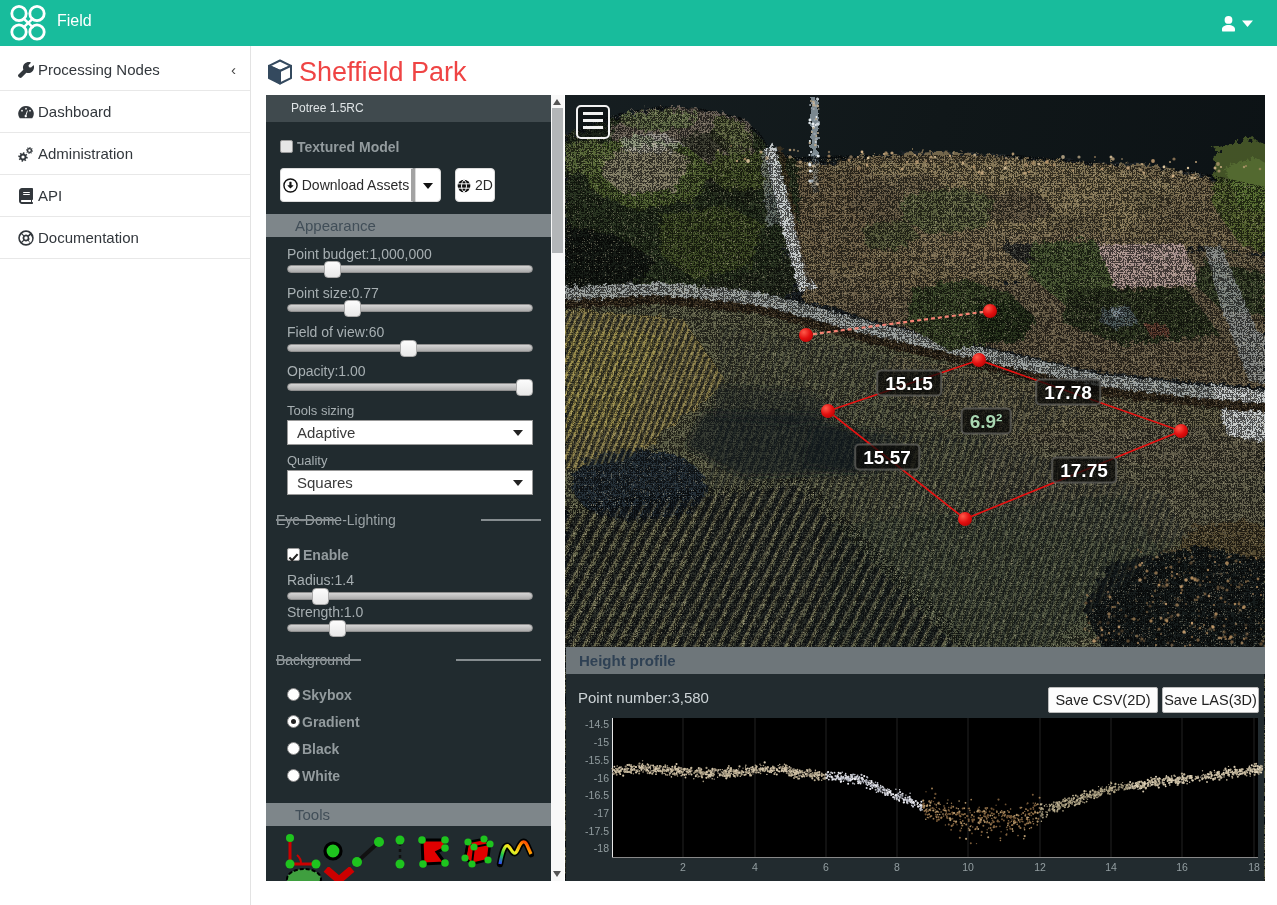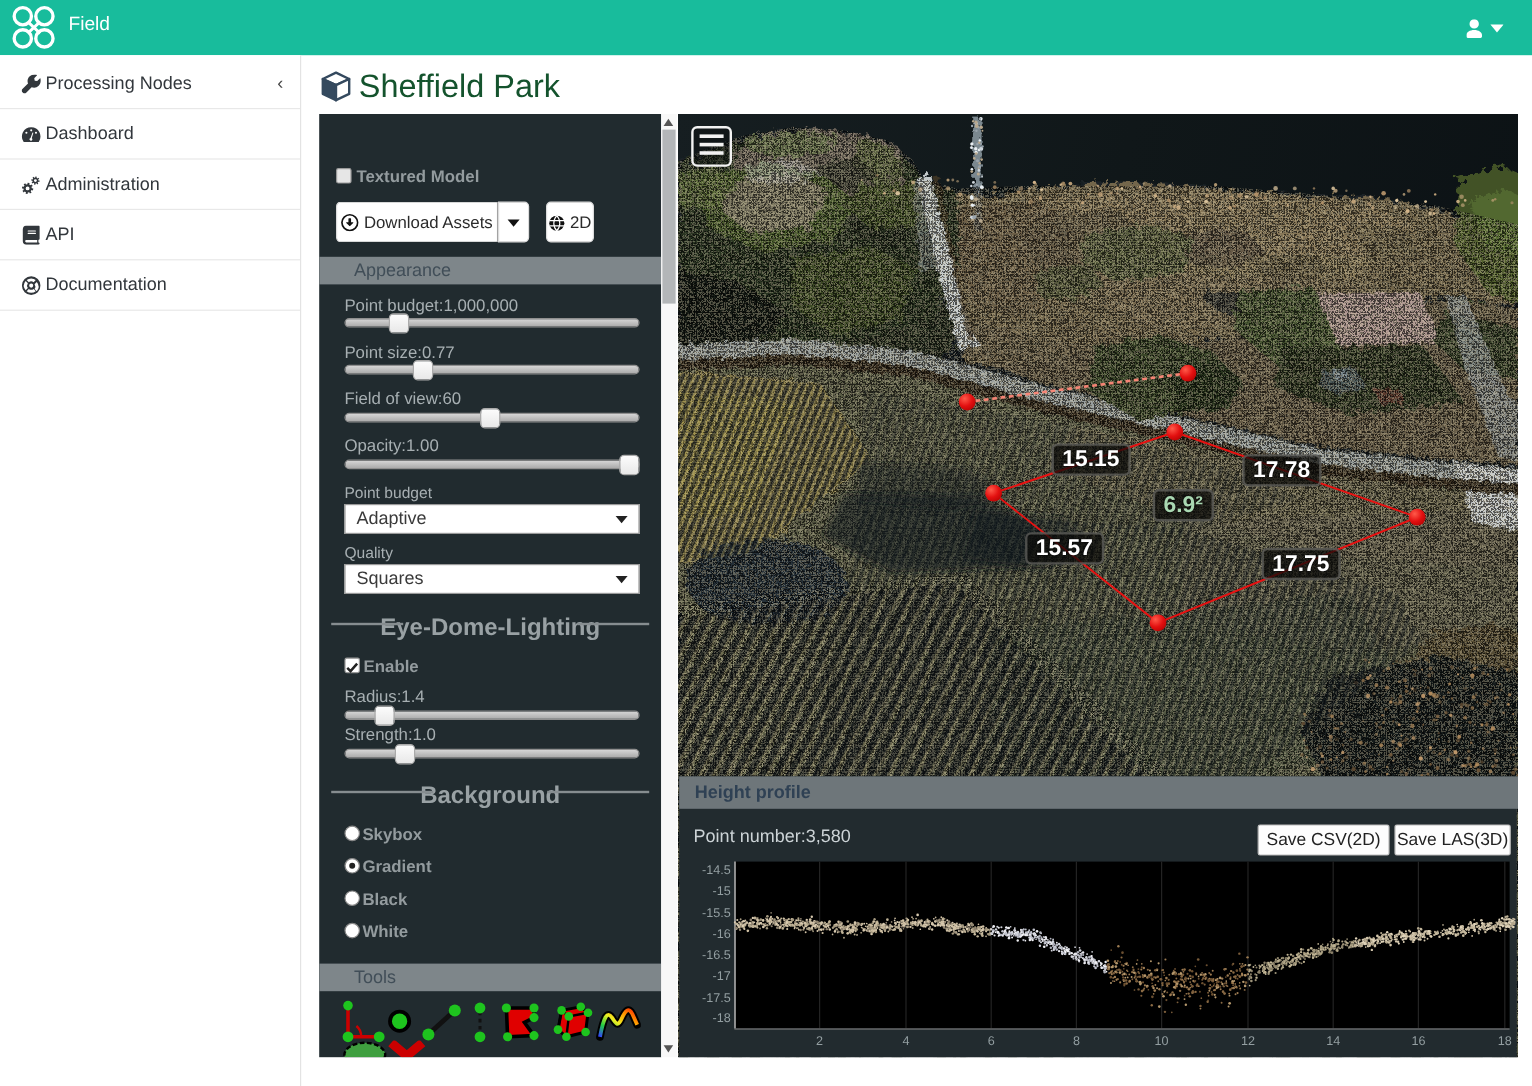--- a/index.html
+++ b/index.html
@@ -3,33 +3,33 @@
 *{margin:0;padding:0;box-sizing:border-box}
 html,body{width:1277px;height:905px;background:#fff;font-family:"Liberation Sans",sans-serif;overflow:hidden;position:relative}
 .abs{position:absolute}
 .nav{position:absolute;left:0;top:0;width:1277px;height:46px;background:#18bc9c}
 .brand{position:absolute;left:57px;top:12px;color:#fff;font-size:16px}
 .usr{position:absolute;right:24px;top:13px;color:#fff}
 .leftbar{position:absolute;left:0;top:46px;width:251px;height:859px;background:#fff;border-right:1px solid #e3e3e3;padding-top:3px}
 .mitem{position:relative;height:42px;line-height:41px;border-bottom:1px solid #e8e8e8;color:#32373c;font-size:15px;padding-left:38px}
 .mitem .mi{position:absolute;left:18px;top:13px;width:16px;height:16px}
 .chev{position:absolute;right:14px;top:0;color:#444;font-size:15px}
-.title{position:absolute;left:267px;top:57px;width:500px;color:#14532d;font-size:27px;}
+.title{position:absolute;left:267px;top:57px;width:500px;color:#ef4444;font-size:27px;}
 .title svg{vertical-align:-3.5px;margin-right:6px}
 .potree{position:absolute;left:266px;top:95px;width:999px;height:786px}
 .psb{position:absolute;left:0;top:0;width:285px;height:786px;background:#212b2f;overflow:hidden}
 .phead{position:absolute;left:0;top:0;width:285px;height:27px;background:#404a4e;color:#dfe4e6;font-size:12px;line-height:27px;padding-left:25px}
 .plbl{color:#a7afb2;font-size:14px;position:absolute}
 .pbold{font-weight:bold;color:#939b9e}
 .track{position:absolute;height:8px;background:linear-gradient(#d5d5d5,#ababab);border-radius:5px;border:1px solid #8f8f8f}
 .handle{position:absolute;width:17px;height:17px;background:linear-gradient(#fcfcfc,#e8e8e8);border:1px solid #aaa;border-radius:4px;top:-5px}
 .accord{position:absolute;left:0;width:285px;height:23px;background:#7e868a;color:#414e58;font-size:15px;line-height:23px;padding-left:29px}
 .psel{position:absolute;left:21px;width:246px;height:25px;background:#fff;border:1px solid #999;border-radius:0;font-size:15px;color:#3a3a3a;line-height:23px;padding-left:9px}
 .psel:after{content:"";position:absolute;right:9px;top:9px;border-left:5px solid transparent;border-right:5px solid transparent;border-top:6px solid #222}
-.legend{position:absolute;left:10px;width:265px;text-align:center;color:#99a1a4;font-weight:bold;font-size:20px}
+.legend{position:absolute;left:10px;width:265px;text-align:left;color:#99a1a4;font-weight:normal;font-size:14px}
 .legend .ln{position:absolute;top:7px;height:2px;background:#868d90;width:60px}
 .cb{position:absolute;width:13px;height:13px;background:#e6e6e6;border:1px solid #9a9a9a;border-radius:2px}
 .rad{position:absolute;width:13px;height:13px;background:#fff;border:1px solid #888;border-radius:50%}
 .pbtn{position:absolute;background:#fff;border:1px solid #dcdcdc;border-radius:4px;color:#2b2b2b;font-size:14px;text-align:center}
 .scrollbar{position:absolute;left:285px;top:0;width:13px;height:786px;background:#f8f8f8}
 .sthumb{position:absolute;left:1px;top:13px;width:11px;height:145px;background:#b3b6b8}
 .sarrow{position:absolute;left:2px;width:0;height:0;border-left:4.5px solid transparent;border-right:4.5px solid transparent}
 .viewer{position:absolute;left:299px;top:0;width:700px;height:786px;background:#10181b;overflow:hidden}
 .mbtn{position:absolute;left:11px;top:10px;width:34px;height:34px;background:rgba(10,15,15,.45);border:2px solid #f2f2f2;border-radius:5px}
 .mbtn i{position:absolute;left:5px;height:3px;width:20px;background:#f2f2f2}
@@ -75,23 +75,24 @@
 </div>
 <div class="title"><svg width="26" height="26" viewBox="0 0 26 26">
       <g stroke="#34495e" stroke-width="2" stroke-linejoin="round">
         <path fill="#fff" d="M13 1.5 24 6.8 13 12 2 6.8 Z"></path>
         <path fill="#34495e" d="M2 6.8 13 12 13 24.5 2 19.2 Z"></path>
         <path fill="#fff" d="M24 6.8 13 12 13 24.5 24 19.2 Z"></path>
       </g>
     </svg>Sheffield Park</div>
 <div class="potree">
 <div class="psb">
+ <div class="phead">Potree 1.5RC</div>
  <div class="cb" style="left:14px;top:45px"></div>
  <div class="plbl pbold" style="left:31px;top:44px">Textured Model</div>
- <div class="pbtn" style="left:14px;top:73px;width:135px;height:34px;line-height:32px;border-radius:4px 0 0 4px;border-right:1px solid #a3a3a3">
+ <div class="pbtn" style="left:14px;top:73px;width:135px;height:34px;line-height:32px;border-radius:4px 0 0 4px;border-right:4px solid #a3a3a3">
    <svg style="vertical-align:-3px" width="15" height="15" viewBox="0 0 512 512">
           <path fill="#111" d="M256 8a248 248 0 1 0 0 496 248 248 0 0 0 0-496zm0 448a200 200 0 1 1 0-400 200 200 0 0 1 0 400zm-24-324h48a12 12 0 0 1 12 12v100h52c11 0 16 13 9 20l-90 90c-5 5-12 5-17 0l-90-90c-8-8-2-20 9-20h52V144a12 12 0 0 1 12-12z"></path>
         </svg>
    Download Assets</div>
  <div class="pbtn" style="left:149px;top:73px;width:26px;height:34px;border-radius:0 4px 4px 0"><span style="display:inline-block;margin-top:14px;border-left:5px solid transparent;border-right:5px solid transparent;border-top:6px solid #111"></span></div>
  <div class="pbtn" style="left:189px;top:73px;width:40px;height:34px;line-height:32px">
    <svg style="vertical-align:-2.5px" width="14" height="14" viewBox="0 0 16 16">
           <circle cx="8" cy="8" r="7.2" fill="#111"></circle>
           <path fill="none" stroke="#fff" stroke-width="1.1" d="M8 .8 A10.5 10.5 0 0 0 8 15.2 M8 .8 A10.5 10.5 0 0 1 8 15.2 M1 5.5 H15 M1 10.5 H15"></path>
         </svg>
@@ -106,21 +107,21 @@
         <div class="handle" style="left:56px"></div>
       </div>
  <div class="plbl" style="left:21px;top:229px">Field of view:60</div>
  <div class="track" style="left:21px;top:249px;width:246px">
         <div class="handle" style="left:112px"></div>
       </div>
  <div class="plbl" style="left:21px;top:268px">Opacity:1.00</div>
  <div class="track" style="left:21px;top:288px;width:246px">
         <div class="handle" style="left:228px"></div>
       </div>
- <div class="plbl" style="left:21px;top:308px;font-size:13px">Point budget</div>
+ <div class="plbl" style="left:21px;top:308px;font-size:13px">Tools sizing</div>
  <div class="psel" style="top:325px">Adaptive</div>
  <div class="plbl" style="left:21px;top:358px;font-size:13px">Quality</div>
  <div class="psel" style="top:375px">Squares</div>
  <div class="legend" style="top:417px"><span class="ln" style="left:0"></span>Eye-Dome-Lighting<span class="ln" style="right:0"></span></div>
  <div class="cb" style="left:21px;top:453px;background:#fff"><svg width="11" height="11" viewBox="0 0 16 16">
           <path fill="none" stroke="#222" stroke-width="3" d="M2 8l4 4 8-9"></path>
         </svg></div>
  <div class="plbl pbold" style="left:37px;top:452px">Enable</div>
  <div class="plbl" style="left:21px;top:477px">Radius:1.4</div>
  <div class="track" style="left:21px;top:497px;width:246px">

